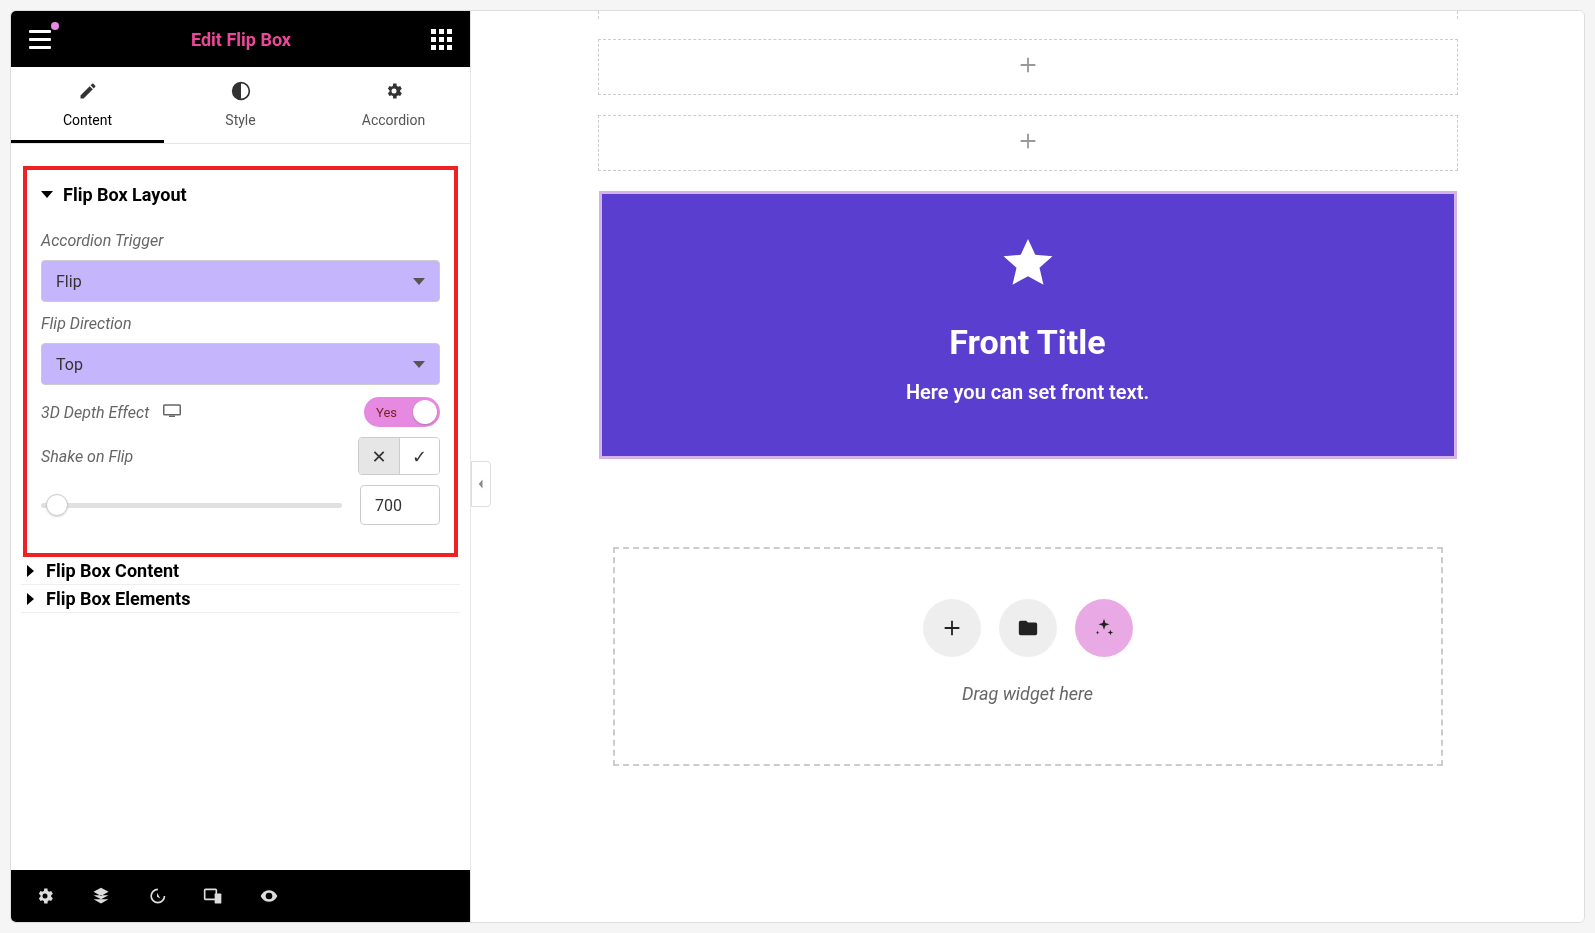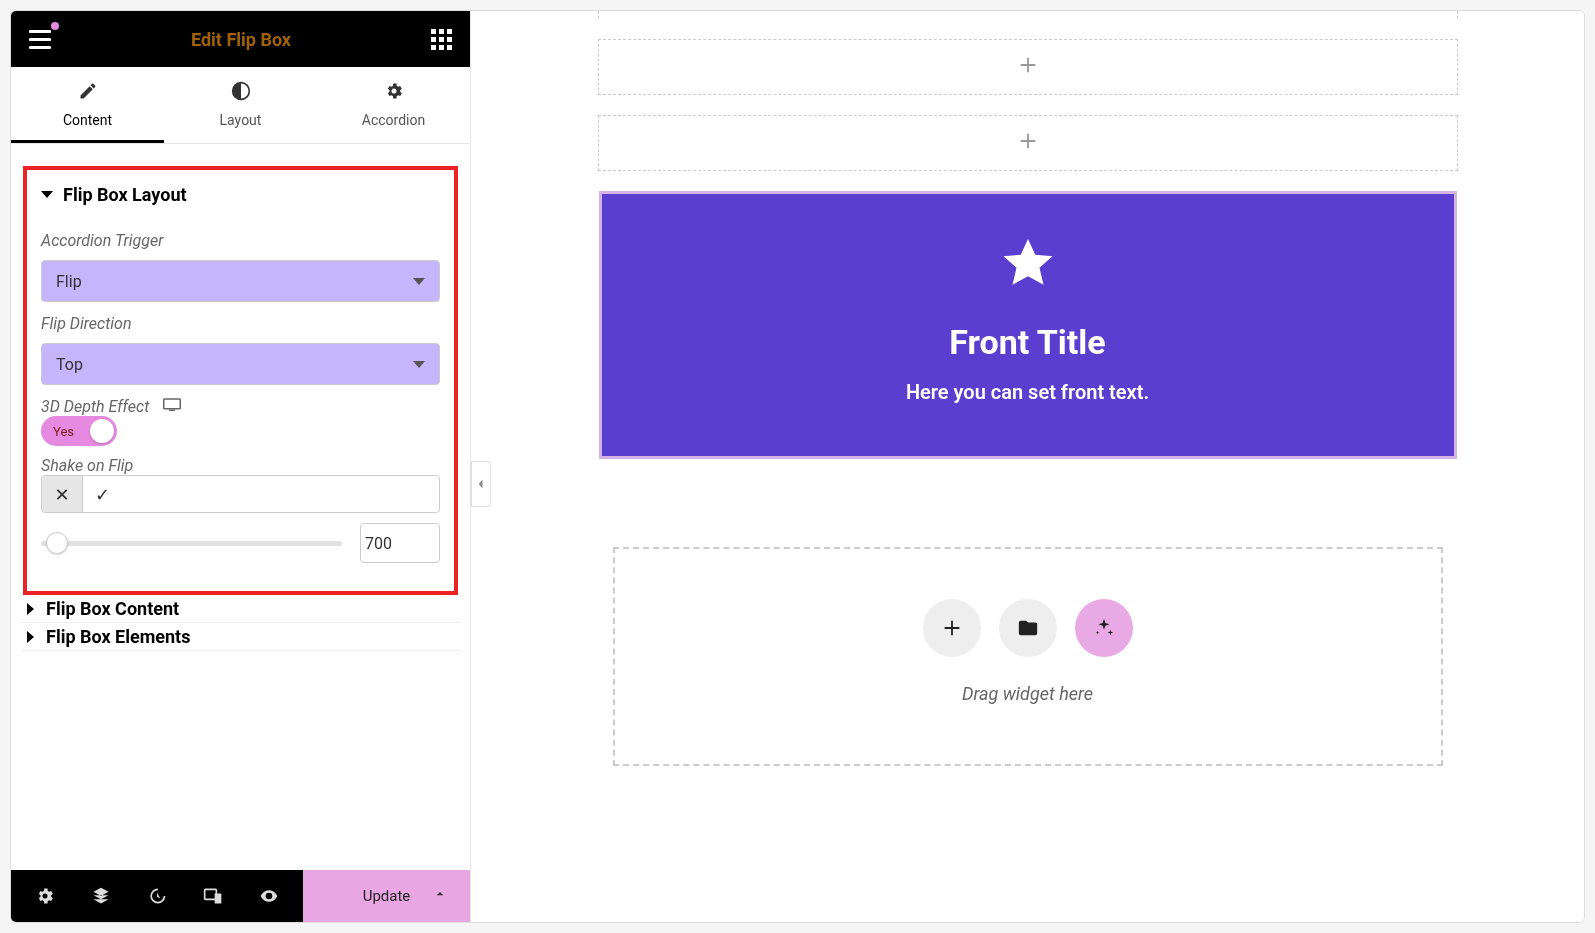--- a/index.html
+++ b/index.html
@@ -1,21 +1,21 @@
 <!DOCTYPE html>
 <html><head>
 <meta charset="utf-8">
 <style>
 * { box-sizing: border-box; margin: 0; padding: 0; font-family: -apple-system, BlinkMacSystemFont, "Segoe UI", Roboto, sans-serif; }
 body { background: #f5f5f5; width: 1595px; height: 933px; overflow: hidden; position: relative; }
 .app-frame { margin: 10px; border: 1px solid #ddd; border-radius: 6px; background: #fff; width: 1575px; height: 913px; display: flex; overflow: hidden; }
 
 
 .sidebar { width: 460px; display: flex; flex-direction: column; background: #fff; border-right: 1px solid #e6e6e6; }
-.sidebar-header { background: #000; color: #a16207; height: 56px; display: flex; align-items: center; justify-content: space-between; padding: 17px 18px; }
+.sidebar-header { background: #000; color: #ec4899; height: 56px; display: flex; align-items: center; justify-content: space-between; padding: 17px 18px; }
 .hamburger { display: flex; flex-direction: column; gap: 5px; cursor: pointer; position: relative; }
 .hamburger span { display: block; width: 22px; height: 3px; background: #fff; border-radius: 1px; }
 .hamburger .dot { position: absolute; top: -8px; right: -8px; width: 8px; height: 8px; background: #e58ae0; border-radius: 50%; }
 .header-title { font-size: 18px; font-weight: 700; }
 .apps-icon { display: grid; grid-template-columns: repeat(3,5px); grid-template-rows: repeat(3,5px); gap: 3px; cursor: pointer; }
 .apps-icon span { background:#fff; width:5px; height:5px; }
 
 .tabs { display:flex; border-bottom:1px solid #e6e6e6; }
 .tab { flex:1; text-align:center; padding: 14px 0 12px; cursor:pointer; color:#555; font-size:14px; }
 .tab.active { border-bottom: 3px solid #000; color:#000; }
@@ -26,33 +26,33 @@
 .panel-area { flex:1; overflow:auto; padding: 22px 10px 10px; }
 .red-box { border: 4px solid #e22; padding: 10px 14px 28px; margin: 0 2px; }
 .section-toggle { display:flex; align-items:center; gap:10px; font-weight:700; font-size:18px; cursor:pointer; padding: 4px 0 18px; }
 .caret { border-style: solid; border-width: 7px 6px 0 6px; border-color: #000 transparent transparent transparent; width:0; height:0; display:inline-block; }
 .caret.right { border-width: 6px 0 6px 7px; border-color: transparent transparent transparent #000; }
 
 .field-label { color:#666; font-size:16px; margin: 8px 0 10px; display:flex; align-items:center; gap:14px;font-style:italic; }
 .select { width:100%; height:42px; border:1px solid #ccc; border-radius:4px; background:#c4b5fd; padding: 0 14px; display:flex; align-items:center; justify-content:space-between; color:#333; font-size:16px; cursor:pointer; margin-bottom: 12px; }
 .select .chev { border-style:solid; border-width:7px 6px 0 6px; border-color:#555 transparent transparent transparent; }
 
-.row { display:flex; justify-content:space-between; margin: 10px 0; flex-direction: column; }
+.row { display:flex; align-items:center; justify-content:space-between; margin: 10px 0; }
 .toggle { position:relative; width: 76px; height: 30px; background:#e58ae0; border-radius: 15px; cursor:pointer; display:flex; align-items:center; padding-left:12px; color:#7f1d1d; font-size:13px; }
 .toggle .knob { position:absolute; right:3px; top:3px; width:24px; height:24px; background:#fff; border-radius:50%; box-shadow:0 1px 2px rgba(0,0,0,.2); }
 
 .btn-group { display:flex; border:1px solid #ccc; border-radius:4px; overflow:hidden; }
 .btn-group .bg-btn { width:40px; height:36px; display:flex; align-items:center; justify-content:center; cursor:pointer; background:#fff; font-size:18px; color:#333; }
 .btn-group .bg-btn.active { background:#e6e6e6; }
 .btn-group .bg-btn + .bg-btn { border-left:1px solid #ccc; }
 
 .slider-row { display:flex; align-items:center; gap:18px; }
 .slider-track { flex:1; height:5px; background:#e0e0e0; border-radius:3px; position:relative; }
 .slider-handle { position:absolute; left:16px; top:50%; transform:translate(-50%,-50%); width:22px; height:22px; border-radius:50%; background:#fff; border:1px solid #ccc; box-shadow:0 1px 2px rgba(0,0,0,.15); cursor:pointer; }
-.num-input { width:80px; height:40px; border:1px solid #ccc; border-radius:4px; font-size:16px; padding:0 4px; color:#333; }
+.num-input { width:80px; height:40px; border:1px solid #ccc; border-radius:4px; font-size:16px; padding:0 14px; color:#333; }
 
 .collapsed-section { display:flex; align-items:center; gap:12px; font-weight:700; font-size:18px; padding:3px 6px; border-bottom:1px solid #eee; cursor:pointer; }
 .collapsed-section:first-of-type { border-top:1px solid #eee; margin-top:28px; }
 
 
 .bottom-bar { height:52px; background:#000; display:flex; align-items:center; }
 .bb-icons { display:flex; gap:0; padding:0 6px; }
 .bb-ico { width:56px; height:52px; display:flex; align-items:center; justify-content:center; color:#ddd; cursor:pointer; }
 .bb-ico svg { width:20px; height:20px; fill:#ddd; }
 .update-btn { flex:1; background:#e8a6e3; color:#222; display:flex; align-items:center; justify-content:center; gap:20px; height:52px; font-size:15px; cursor:pointer; position:relative; }
@@ -115,21 +115,21 @@
         <span class="tab-ico pencil-ico"><svg viewBox="0 0 24 24">
               <path d="M3 17.25V21h3.75l11-11-3.75-3.75-11 11zM20.7 7.04a1 1 0 000-1.41l-2.34-2.34a1 1 0 00-1.41 0l-1.83 1.83 3.75 3.75 1.83-1.83z"></path>
             </svg></span>
         <span>Content</span>
       </div>
       <div class="tab">
         <span class="tab-ico half-ico"><svg viewBox="0 0 24 24">
               <path d="M12 2a10 10 0 100 20V2z"></path>
               <circle cx="12" cy="12" r="10" fill="none" stroke="#333" stroke-width="2"></circle>
             </svg></span>
-        <span>Layout</span>
+        <span>Style</span>
       </div>
       <div class="tab">
         <span class="tab-ico gear-ico"><svg viewBox="0 0 24 24">
               <path d="M19.4 13a7.5 7.5 0 000-2l2-1.6-2-3.4-2.4 1a7.4 7.4 0 00-1.7-1L15 3h-4l-.3 2.9a7.4 7.4 0 00-1.7 1l-2.4-1-2 3.4L6.6 11a7.5 7.5 0 000 2l-2 1.6 2 3.4 2.4-1a7.4 7.4 0 001.7 1L11 21h4l.3-2.9a7.4 7.4 0 001.7-1l2.4 1 2-3.4zM12 15a3 3 0 110-6 3 3 0 010 6z"></path>
             </svg></span>
         <span>Accordion</span>
       </div>
     </div>
 
     <div class="panel-area">
@@ -217,26 +217,20 @@
               <rect x="2" y="4" width="14" height="12" rx="1" fill="none" stroke="#ddd" stroke-width="2"></rect>
               <rect x="14" y="9" width="8" height="12" rx="1"></rect>
             </svg>
           </div>
         <div class="bb-ico">
             <svg viewBox="0 0 24 24">
               <path d="M12 5c-7 0-10 7-10 7s3 7 10 7 10-7 10-7-3-7-10-7zm0 11a4 4 0 110-8 4 4 0 010 8z"></path>
             </svg>
           </div>
       </div>
-      <div class="update-btn">
-        <span>Update</span>
-        <span class="update-chev"><svg viewBox="0 0 24 24">
-              <path d="M7 14l5-5 5 5z"></path>
-            </svg></span>
-      </div>
     </div>
   </div>
 
   <div class="canvas">
     <div class="collapse-handle">
         <svg viewBox="0 0 10 16">
           <path d="M7 2L2 8l5 6"></path>
         </svg>
       </div>
 

